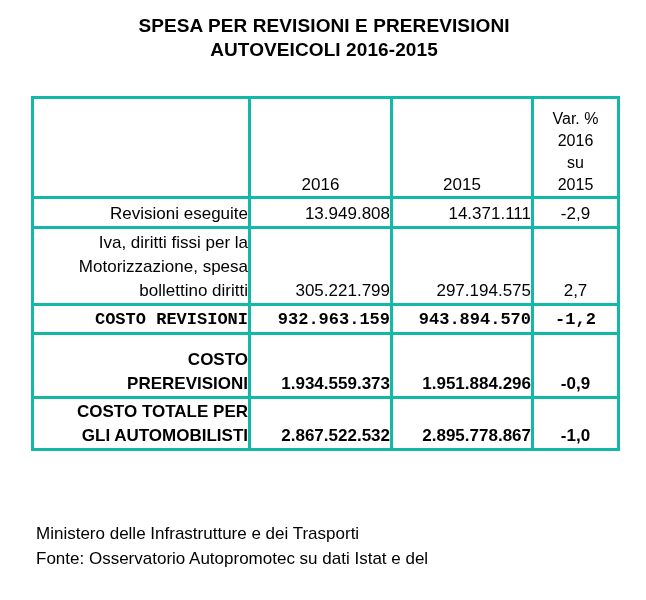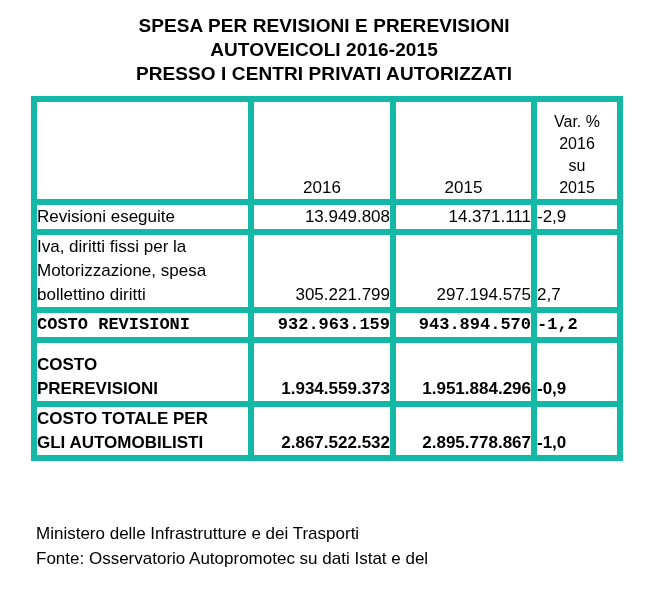--- a/index.html
+++ b/index.html
@@ -36,45 +36,45 @@
   .data-table {
     position: absolute;
     left: 31px;
     top: 96px;
     width: 586px;
     border-collapse: collapse;
     table-layout: fixed;
     border: 2px solid #000;
   }
   .data-table td, .data-table th {
-    border: 6px solid #14b8a6;
+    border: 3px solid #14b8a6;
     padding: 0;
     vertical-align: bottom;
     font-weight: normal;
   }
   .col-label   { width: 217px; }
   .col-y2016   { width: 142px; }
   .col-y2015   { width: 141px; }
   .col-var     { width: 86px; }
 
   .cell-label {
-    text-align: left;
+    text-align: right;
     padding: 0 4px 3px 6px;
     font-size: 17px;
     line-height: 24px;
   }
   .cell-num {
     text-align: right;
     padding: 0 8px 3px 4px;
     font-size: 17px;
     line-height: 24px;
     white-space: nowrap;
   }
   .cell-var {
-    text-align: left;
+    text-align: center;
     padding: 0 8px 3px 4px;
     font-size: 17px;
     line-height: 24px;
     white-space: nowrap;
   }
   tr.bold .cell-label,
   tr.bold .cell-num,
   tr.bold .cell-var { font-weight: bold; }
 
   
@@ -120,21 +120,20 @@
   .source-note span { display: block; }
 </style>
 </head>
 <body>
 
 <div class="page">
 
   <div class="title-block">
     <span class="title-line">SPESA PER REVISIONI E PREREVISIONI</span>
     <span class="title-line">AUTOVEICOLI 2016-2015</span>
-    <span class="title-line">PRESSO I CENTRI PRIVATI AUTORIZZATI</span>
   </div>
 
   <table class="data-table">
     <colgroup>
       <col class="col-label">
       <col class="col-y2016">
       <col class="col-y2015">
       <col class="col-var">
     </colgroup>
     <thead>

